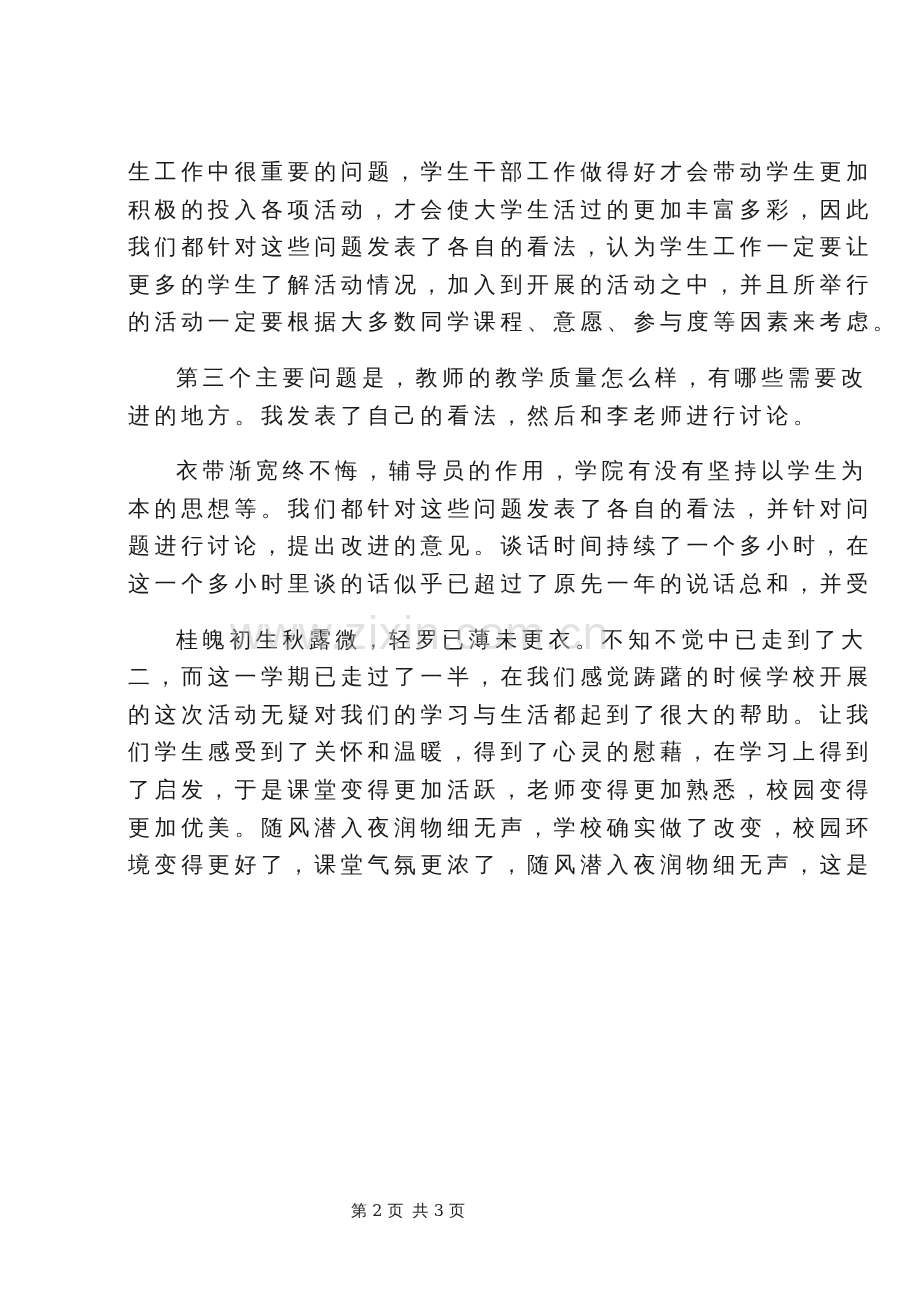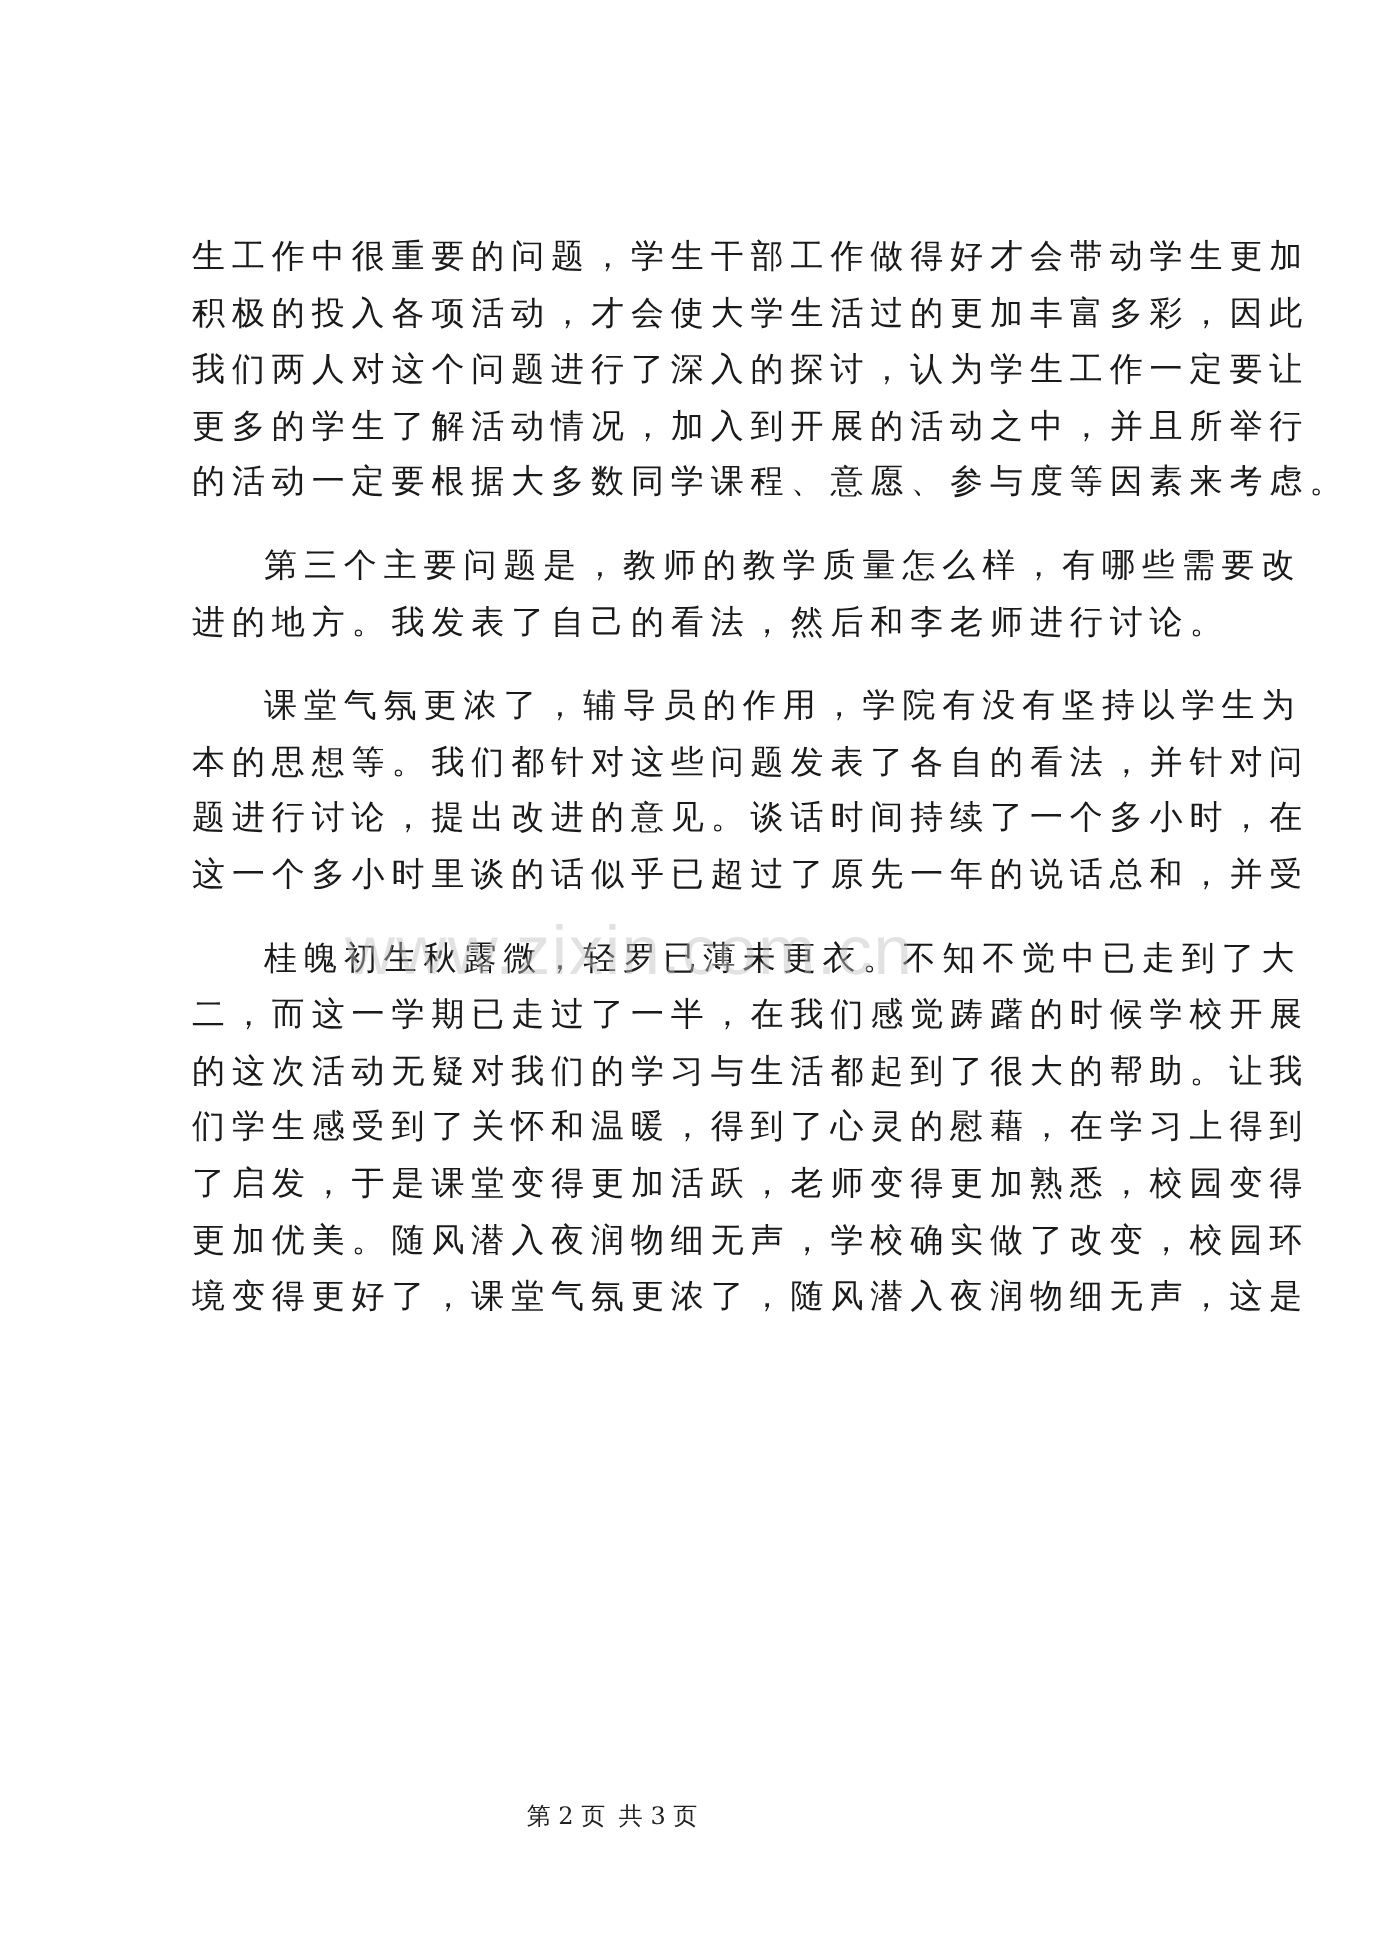--- a/index.html
+++ b/index.html
@@ -70,32 +70,32 @@
 </head>
 <body>
 
 <div class="page">
 
   <div class="body-text">
 
     <div class="paragraph">
       <div class="line">生工作中很重要的问题，学生干部工作做得好才会带动学生更加</div>
       <div class="line">积极的投入各项活动，才会使大学生活过的更加丰富多彩，因此</div>
-      <div class="line">我们两人对这个问题进行了深入的探讨，认为学生工作一定要让</div>
+      <div class="line">我们都针对这些问题发表了各自的看法，认为学生工作一定要让</div>
       <div class="line">更多的学生了解活动情况，加入到开展的活动之中，并且所举行</div>
       <div class="line">的活动一定要根据大多数同学课程、意愿、参与度等因素来考虑。</div>
     </div>
 
     <div class="paragraph">
       <div class="line indent para-start">第三个主要问题是，教师的教学质量怎么样，有哪些需要改</div>
       <div class="line">进的地方。我发表了自己的看法，然后和李老师进行讨论。</div>
     </div>
 
     <div class="paragraph">
-      <div class="line indent para-start">课堂气氛更浓了，辅导员的作用，学院有没有坚持以学生为</div>
+      <div class="line indent para-start">衣带渐宽终不悔，辅导员的作用，学院有没有坚持以学生为</div>
       <div class="line">本的思想等。我们都针对这些问题发表了各自的看法，并针对问</div>
       <div class="line">题进行讨论，提出改进的意见。谈话时间持续了一个多小时，在</div>
       <div class="line">这一个多小时里谈的话似乎已超过了原先一年的说话总和，并受</div>
     </div>
 
     <div class="paragraph">
       <div class="line indent para-start">桂魄初生秋露微，轻罗已薄未更衣。不知不觉中已走到了大</div>
       <div class="line">二，而这一学期已走过了一半，在我们感觉踌躇的时候学校开展</div>
       <div class="line">的这次活动无疑对我们的学习与生活都起到了很大的帮助。让我</div>
       <div class="line">们学生感受到了关怀和温暖，得到了心灵的慰藉，在学习上得到</div>

